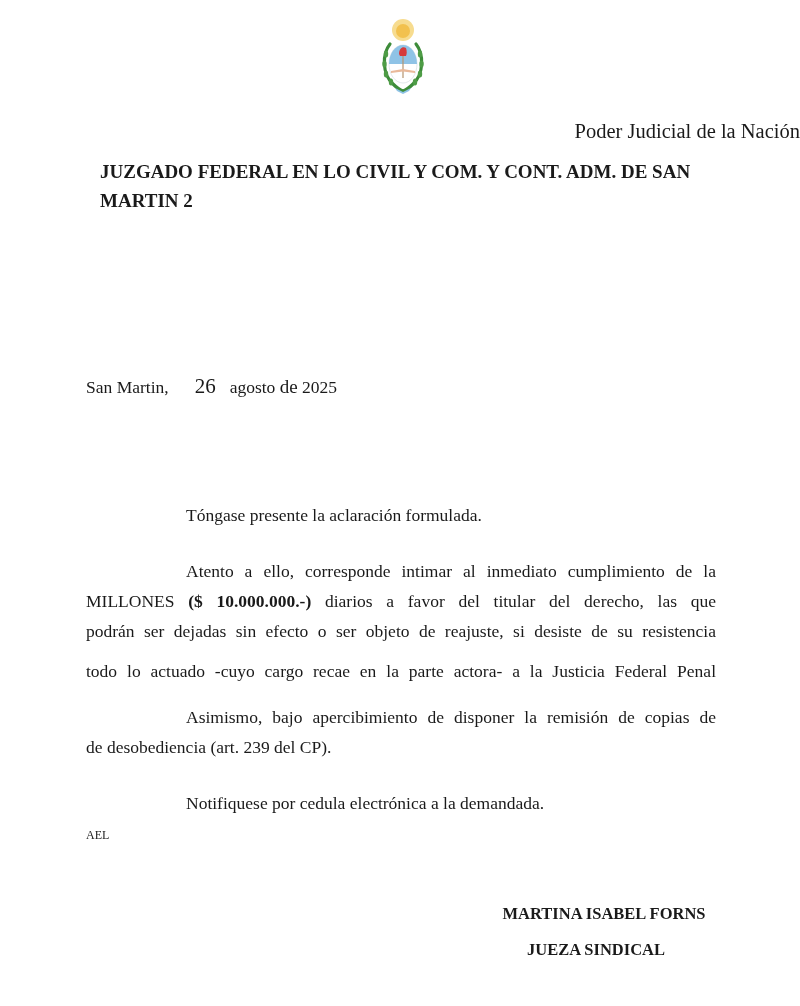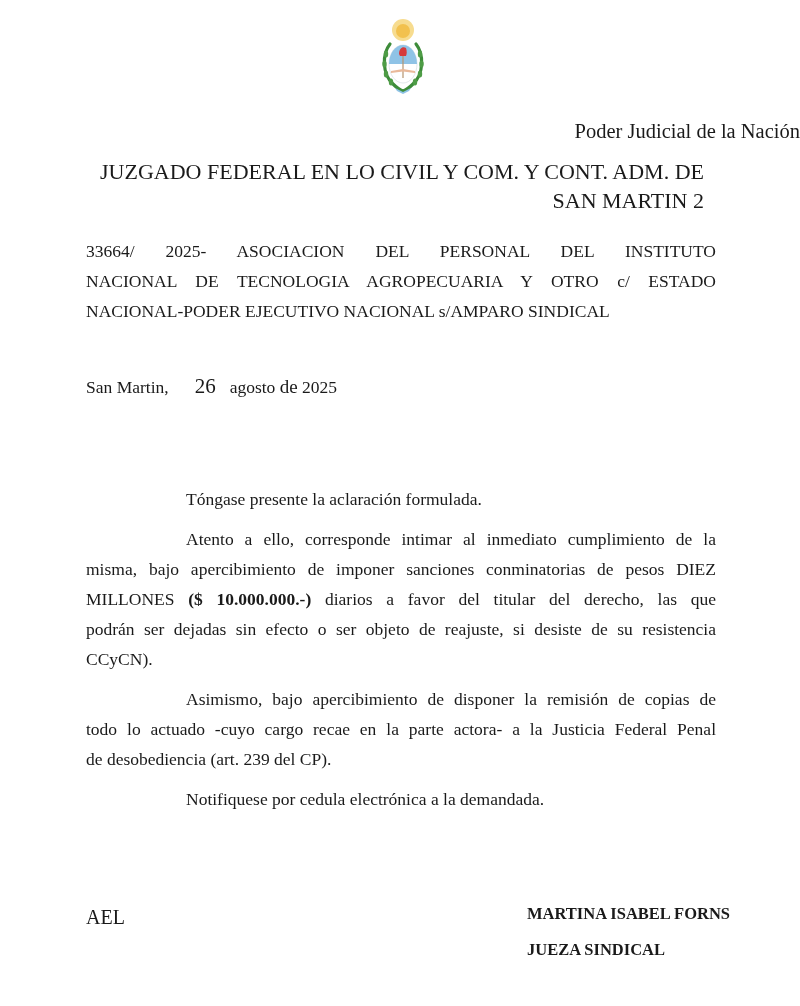--- a/index.html
+++ b/index.html
@@ -32,23 +32,24 @@
       left: 0; width: 800px;
       top: 118px;
       text-align: right;
       font-size: 20.5px;
       line-height: 26px;
     }
     .court-name {
       position: absolute;
       left: 100px; width: 604px;
       top: 157px;
-      text-align: right;
-      font-size: 22px;
+      text-align: left;
+      font-size: 19px;
       line-height: 29px;
+      font-weight: bold;
     }
     .case-title {
       position: absolute;
       left: 86px;
       width: 630px;
       top: 236px;
       font-size: 17.5px;
       line-height: 30px;
       text-align: justify;
     }
@@ -90,47 +91,48 @@
       padding: 0;
     }
     .body .line {
       display: block;
       white-space: nowrap;
       text-align: justify;
       text-align-last: justify;
     }
     .body .line.indent {
       padding-left: 100px;
+      margin-top: 16px;
     }
     .body .line.last {
       text-align-last: left;
     }
     .body .gap {
       height: 10px;
     }
     .bold { font-weight: bold; }
     .initials {
       position: absolute;
       left: 86px;
-      top: 904px;
-      font-size: 20px;
+      top: 822px;
+      font-size: 12px;
       line-height: 26px;
     }
     .signature {
       position: absolute;
       left: 470px;
       width: 260px;
       top: 901px;
       font-size: 16.5px;
       font-weight: bold;
       line-height: 26px;
     }
     .signature .name {
       display: block;
-      text-align: right;
+      text-align: center;
       padding-left: 8px;
     }
     .signature .title {
       display: block;
       margin-top: 10px;
       padding-left: 57px;
     }
   </style>
 </head>
 <body>
@@ -169,48 +171,41 @@
       <path d="M12 53 L24 51 L36 53 L36 55 L24 53.5 L12 55 Z" fill="#e9b99a"></path>
     </g>
 
     <path d="M16 70 L24 74 L32 70 L30 73 L24 76 L18 73 Z" fill="#8fc3e6"></path>
   </svg>
 
   <div class="header-title">Poder Judicial de la Nación</div>
 
   <div class="court-name">JUZGADO FEDERAL EN LO CIVIL Y COM. Y CONT. ADM. DE SAN MARTIN 2</div>
 
-  <div class="case-title">
-    <span class="line">33664/ 2025- ASOCIACION DEL PERSONAL DEL INSTITUTO</span>
-    <span class="line">NACIONAL DE TECNOLOGIA AGROPECUARIA Y OTRO c/ ESTADO</span>
-    <span class="line last">NACIONAL-PODER EJECUTIVO NACIONAL s/AMPARO SINDICAL</span>
-  </div>
 
   <div class="date-line">
     <span>San Martin,</span><span class="day">26</span><span>agosto</span>
     <span class="de-word">de</span>
     <span>2025</span>
   </div>
 
   <div class="body">
     <p>
       <span class="line indent last">Tóngase presente la aclaración formulada.</span>
     </p>
     <div class="gap"></div>
     <p>
       <span class="line indent">Atento a ello, corresponde intimar al inmediato cumplimiento de la</span>
-      <span class="line">misma, bajo apercibimiento de imponer sanciones conminatorias de pesos DIEZ</span>
       <span class="line"><span>MILLONES </span><span class="bold">($ 10.000.000.-)</span><span> diarios a favor del titular del derecho, las que</span></span>
       <span class="line">podrán ser dejadas sin efecto o ser objeto de reajuste, si desiste de su resistencia</span>
-      <span class="line last">CCyCN).</span>
     </p>
     <div class="gap"></div>
     <p>
+      <span class="line">todo lo actuado -cuyo cargo recae en la parte actora- a la Justicia Federal Penal</span>
       <span class="line indent">Asimismo, bajo apercibimiento de disponer la remisión de copias de</span>
-      <span class="line">todo lo actuado -cuyo cargo recae en la parte actora- a la Justicia Federal Penal</span>
       <span class="line last">de desobediencia (art. 239 del CP).</span>
     </p>
     <div class="gap"></div>
     <p>
       <span class="line indent last">Notifiquese por cedula electrónica a la demandada.</span>
     </p>
   </div>
 
   <div class="initials">AEL</div>
 

